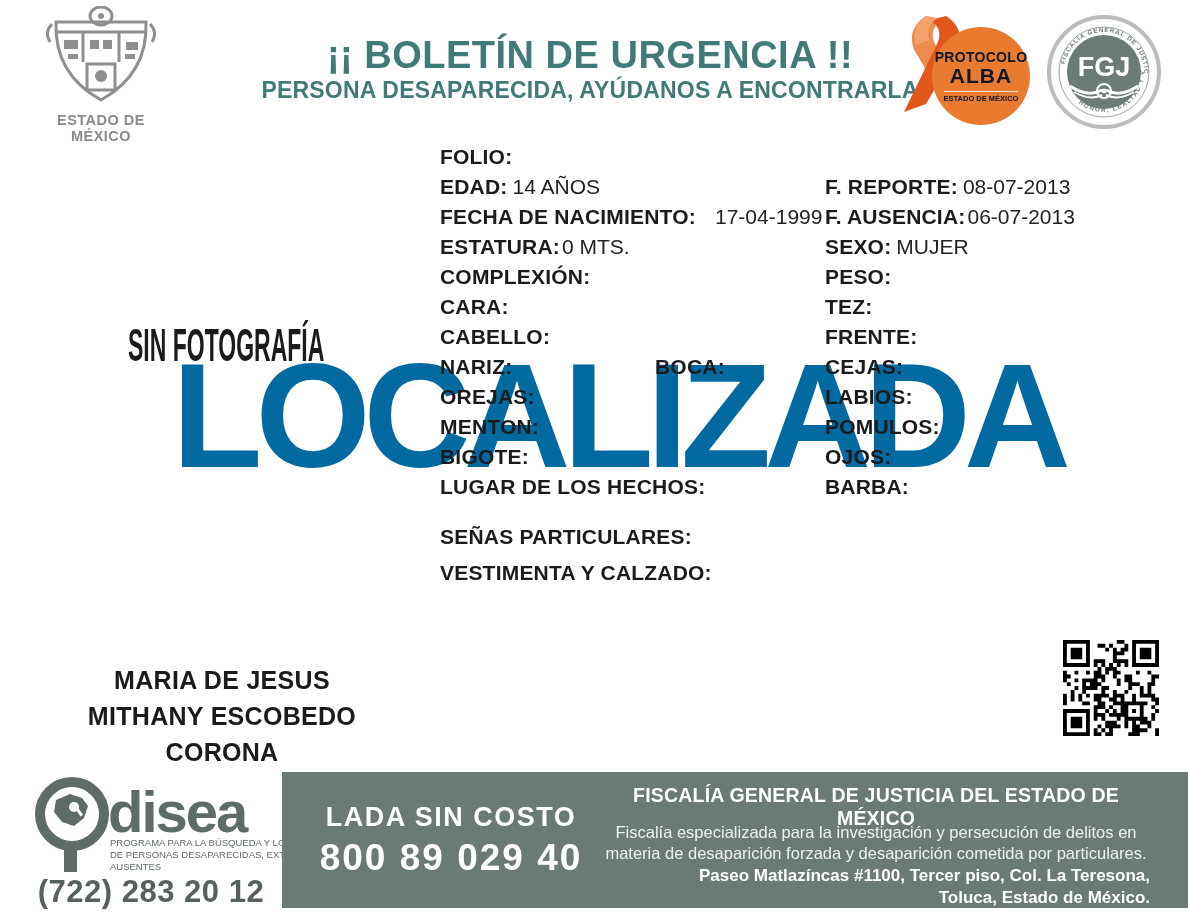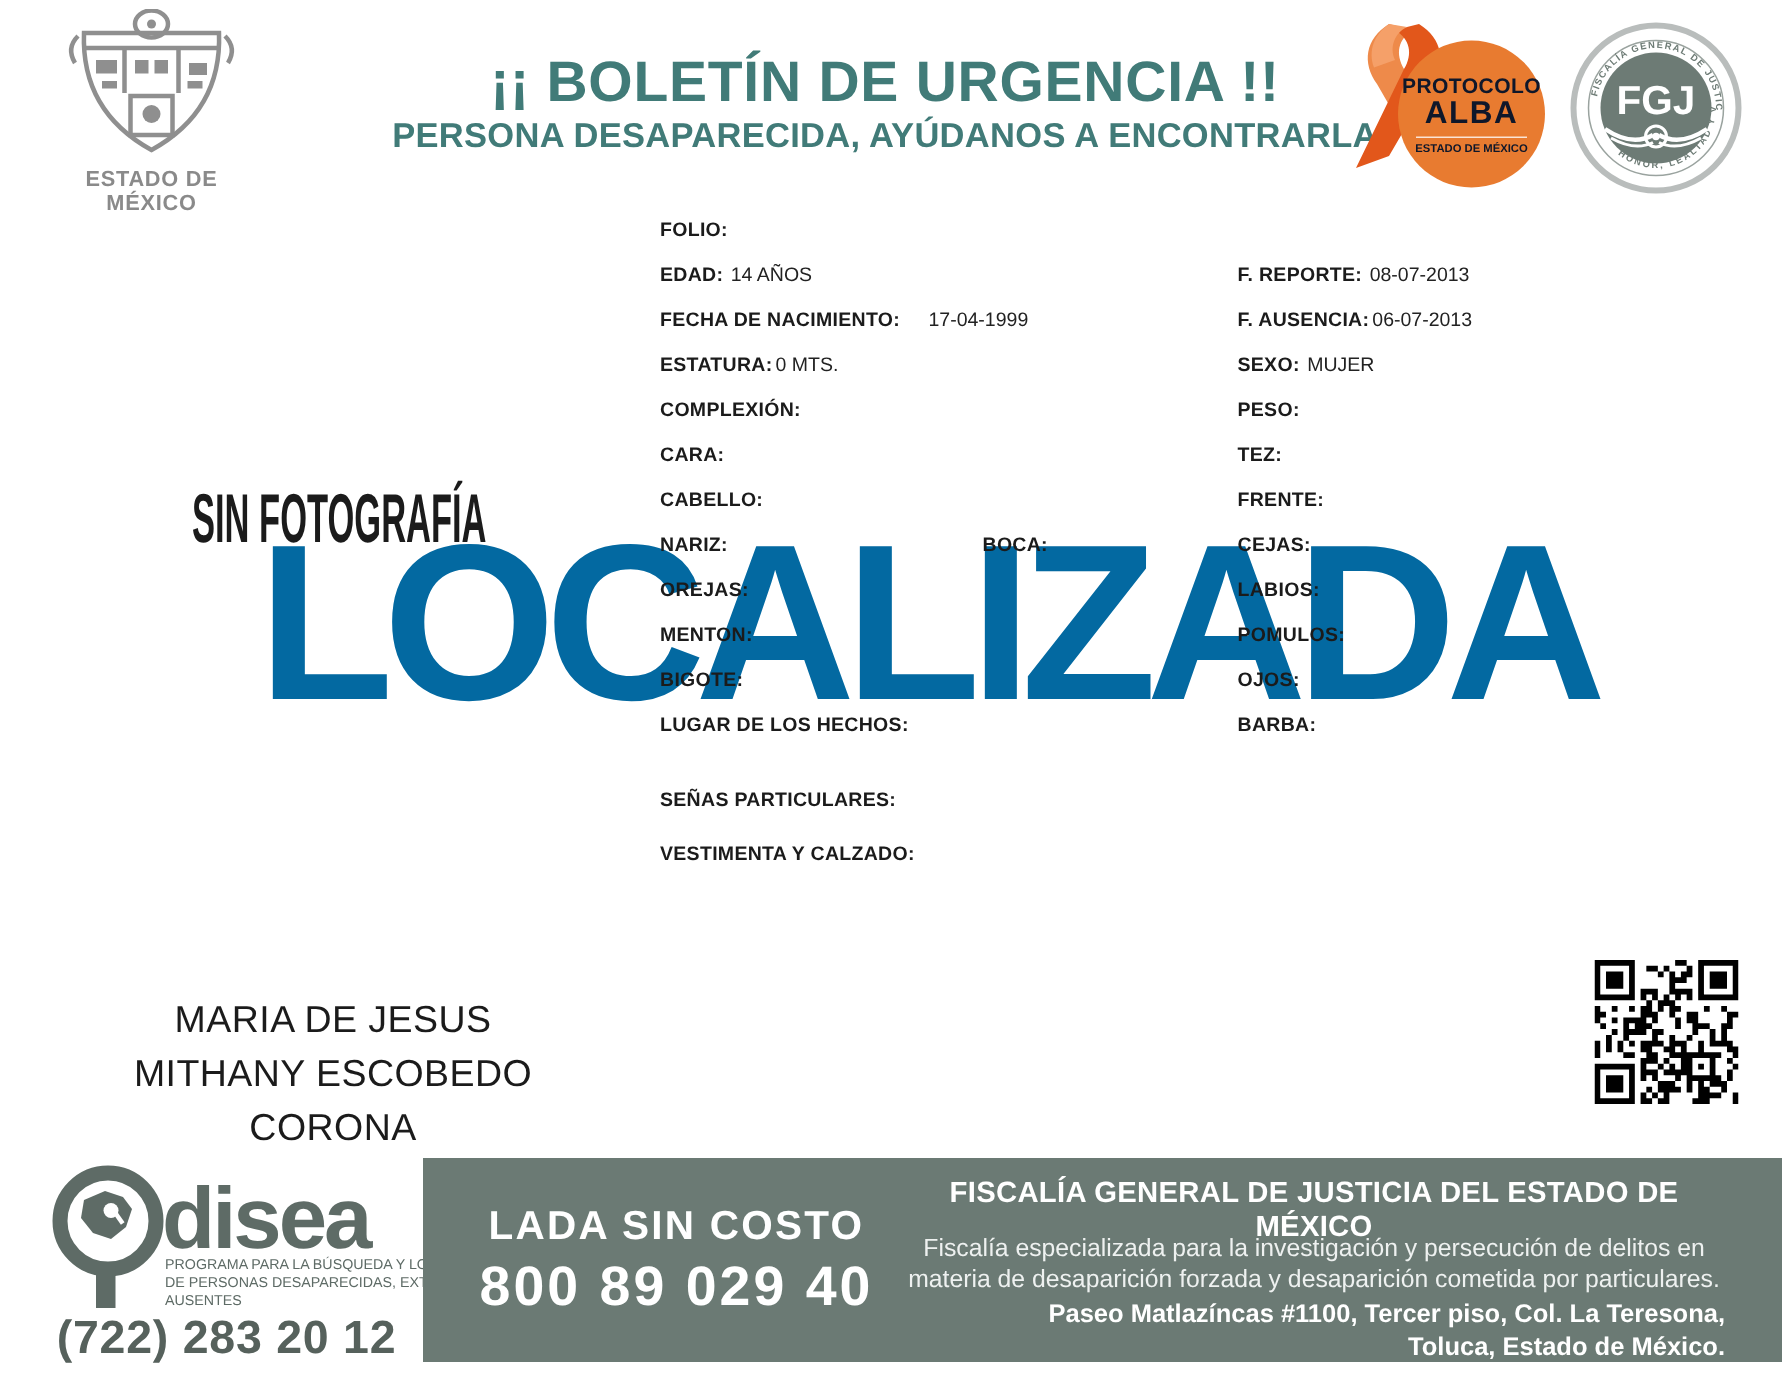--- a/index.html
+++ b/index.html
@@ -16,31 +16,31 @@
             font-size:23px;font-weight:bold;letter-spacing:.2px;}
   .alba{position:absolute;left:896px;top:12px;width:140px;height:122px;}
   .alba-circle{position:absolute;left:36px;top:15px;width:98px;height:98px;border-radius:50%;
                display:flex;flex-direction:column;align-items:center;justify-content:center;color:#0f172a;}
   .alba-l1{font-size:14px;font-weight:bold;letter-spacing:.3px;line-height:15px;}
   .alba-l2{font-size:21px;font-weight:bold;letter-spacing:1px;line-height:22px;}
   .alba-l3{font-size:7.5px;font-weight:bold;margin-top:4px;border-top:1px solid rgba(255,255,255,.8);padding-top:2px;}
   .fgj{position:absolute;left:1046px;top:14px;}
 
   
-  .field{position:absolute;font-size:13px;white-space:nowrap;z-index:3;}
+  .field{position:absolute;font-size:21px;white-space:nowrap;z-index:3;}
   .fl{font-weight:bold;letter-spacing:.2px;}
   .fv{font-weight:normal;margin-left:5px;color:#222;}
 
   .no-photo{position:absolute;left:128px;top:318px;font-size:46px;font-weight:700;
             transform:scaleX(.5);transform-origin:left top;white-space:nowrap;z-index:3;letter-spacing:0px;}
   .status{position:absolute;left:172px;top:342px;width:860px;font-size:148px;font-weight:800;
           letter-spacing:-7px;line-height:1;z-index:1;white-space:nowrap;}
 
   .person-name{position:absolute;left:52px;top:662px;width:340px;text-align:center;z-index:3;
-               font-size:25px;font-weight:normal;line-height:36px;letter-spacing:.3px;}
+               font-size:25px;font-weight:bold;line-height:36px;letter-spacing:.3px;}
   .qr{position:absolute;left:1063px;top:640px;}
 
   
   .odisea{position:absolute;left:30px;top:774px;}
   .phone{position:absolute;left:22px;top:874px;width:258px;text-align:center;
          font-size:31px;font-weight:bold;letter-spacing:.5px;}
   .bar{position:absolute;left:282px;top:772px;width:886px;height:136px;padding-left:24px;}
   .lada{position:absolute;left:24px;top:30px;width:290px;text-align:center;color:#fff;}
   .lada-label{font-size:27px;font-weight:bold;letter-spacing:1.5px;}
   .lada-number{font-size:37px;font-weight:bold;letter-spacing:2px;margin-top:4px;}

